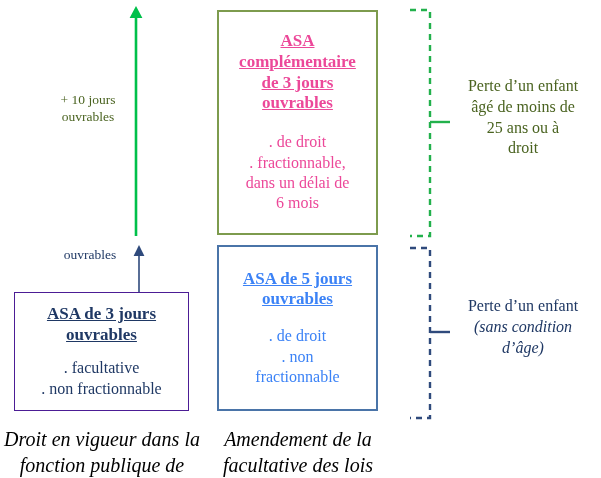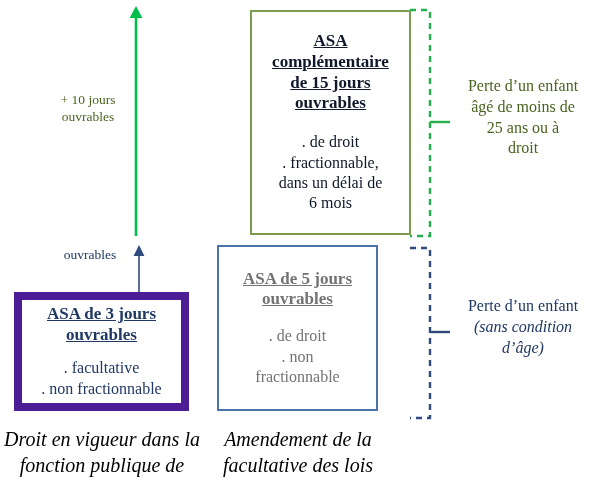--- a/index.html
+++ b/index.html
@@ -43,59 +43,58 @@
     line-height: 1.28;
   }
 
   
   #box-green {
     left: 217px;
     top: 10px;
     width: 161px;
     height: 225px;
     border: 2px solid #7d9b4e;
-    color: #0f172a;
-    margin-left: 33px;
+    color: #ec4899;
   }
   #box-green .title {
     font-size: 17px;
     padding: 0 6px;
   }
   #box-green .body {
     font-size: 16px;
     margin-top: 18px;
     padding: 0 6px;
   }
 
   
   #box-blue-right {
     left: 217px;
     top: 245px;
     width: 161px;
     height: 166px;
     border: 2px solid #4a74a8;
-    color: #737373;
+    color: #3b82f6;
   }
   #box-blue-right .title {
     font-size: 17px;
     padding: 0 6px;
   }
   #box-blue-right .body {
     font-size: 16px;
     margin-top: 16px;
     padding: 0 6px;
   }
 
   
   #box-blue-left {
     left: 14px;
     top: 292px;
     width: 175px;
     height: 119px;
-    border: 8px solid #4c1d95;
+    border: 1px solid #4c1d95;
     color: #1f3864;
   }
   #box-blue-left .title {
     font-size: 17px;
     padding: 0 6px;
   }
   #box-blue-left .body {
     font-size: 16px;
     margin-top: 13px;
     padding: 0 2px;
@@ -202,21 +201,21 @@
   </svg>
 
   <div class="arrow-label" id="label-blue-arrow">
     <div>ouvrables</div>
   </div>
 
   <div class="box" id="box-green">
     <div class="title">
       <div>ASA</div>
       <div>complémentaire</div>
-      <div>de 15 jours</div>
+      <div>de 3 jours</div>
       <div>ouvrables</div>
     </div>
     <div class="body">
       <div>. de droit</div>
       <div>. fractionnable,</div>
       <div>dans un délai de</div>
       <div>6 mois</div>
     </div>
   </div>
 

